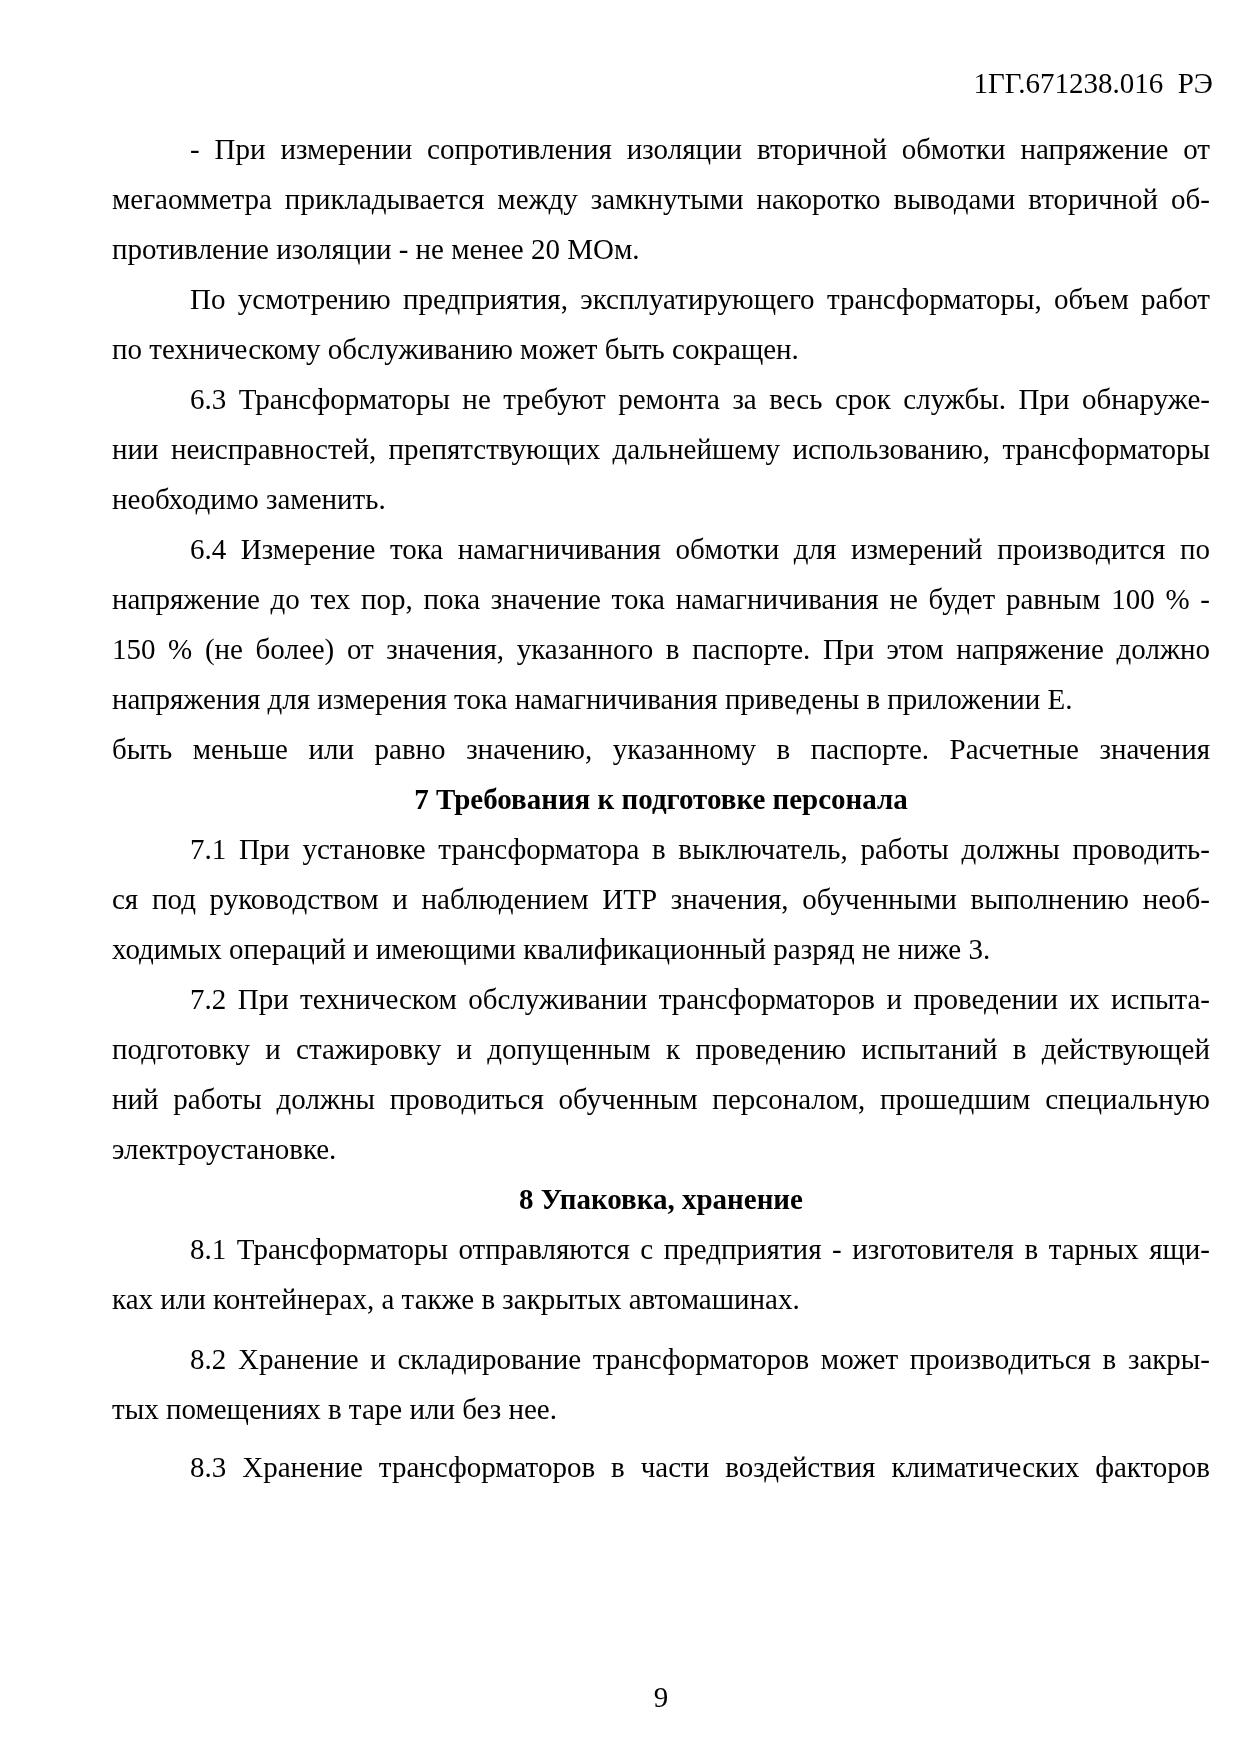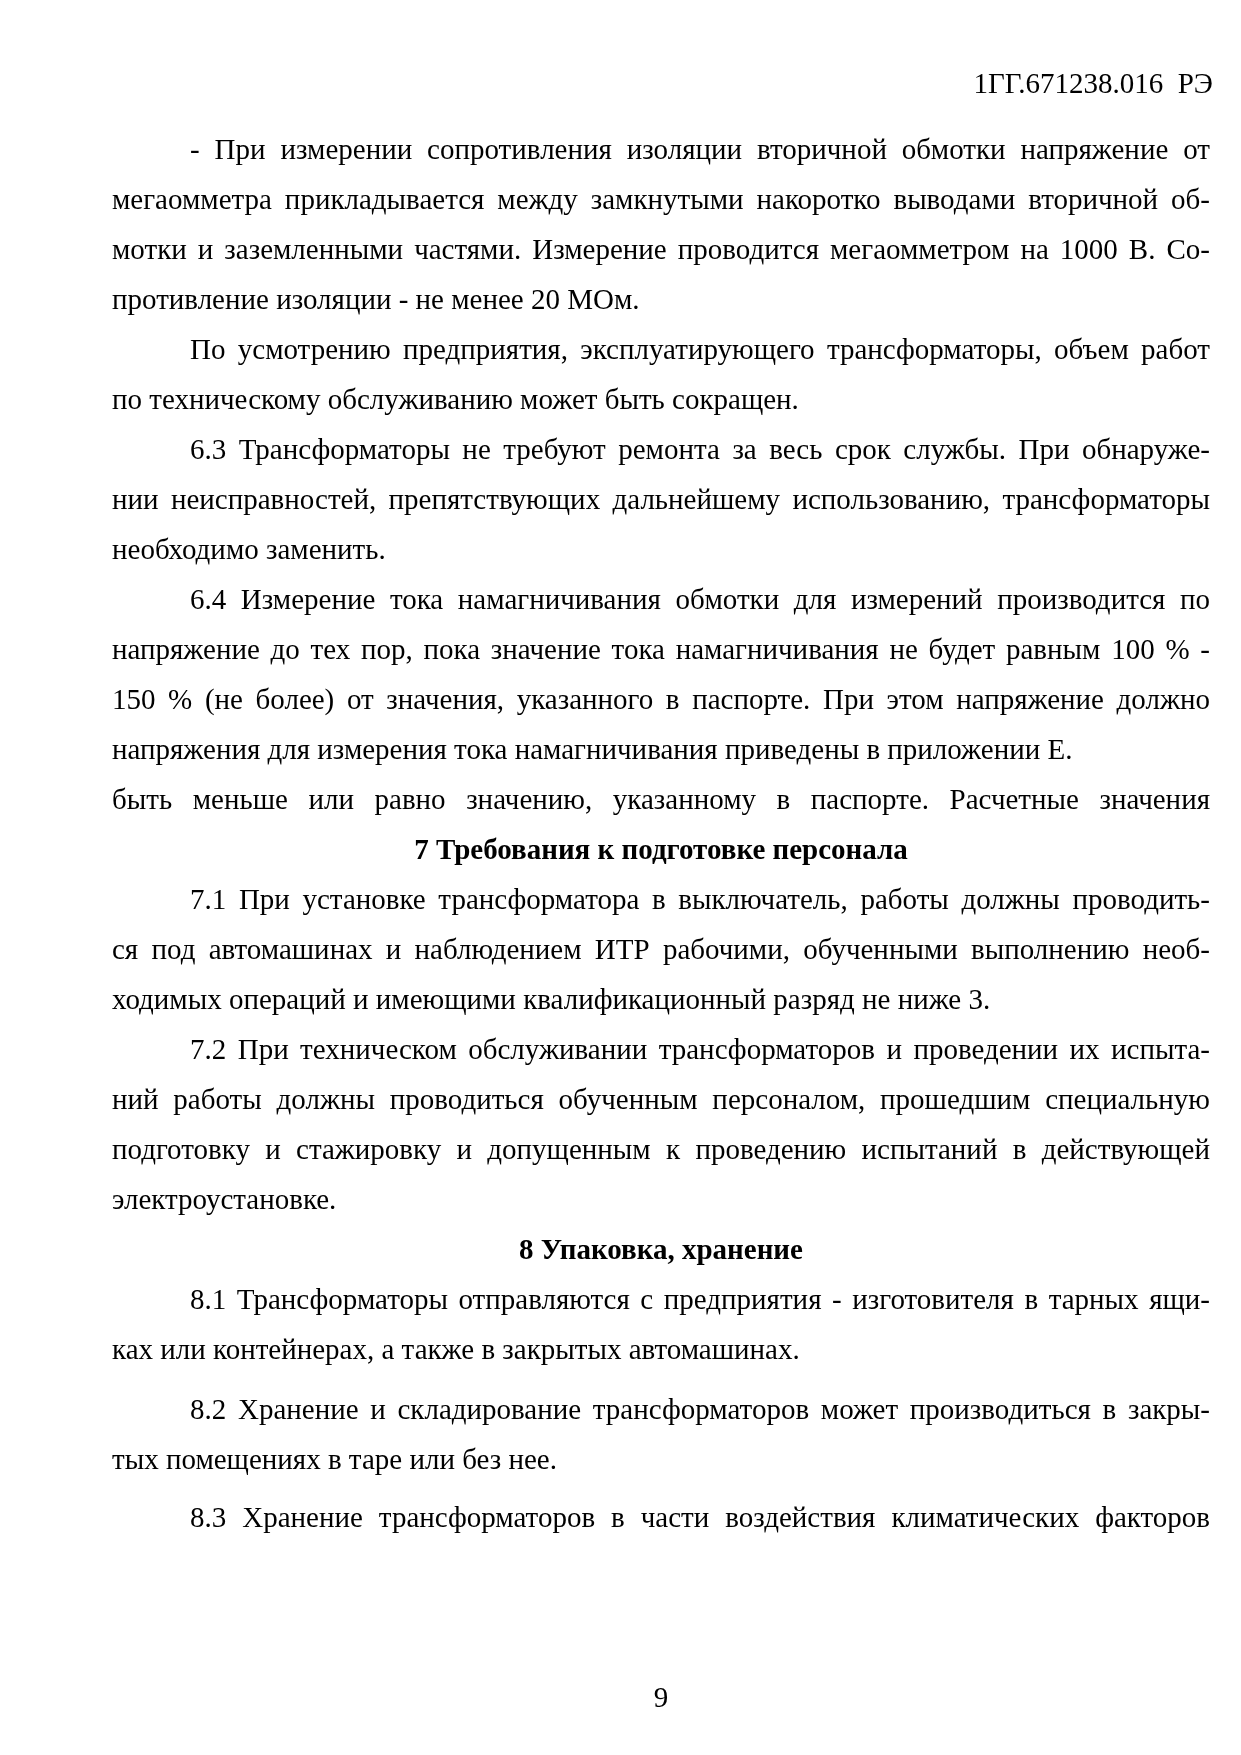--- a/index.html
+++ b/index.html
@@ -59,21 +59,20 @@
 
 <div class="page">
 
   <div class="doc-header">1ГГ.671238.016  РЭ</div>
 
   <div class="content">
 
     <div class="para">
       <div class="line indent">- При измерении сопротивления изоляции вторичной обмотки напряжение от</div>
       <div class="line">мегаомметра прикладывается между замкнутыми накоротко выводами вторичной об-</div>
-      <div class="line">мотки и заземленными частями. Измерение проводится мегаомметром на 1000 В. Со-</div>
       <div class="line end">противление изоляции - не менее 20 МОм.</div>
     </div>
 
     <div class="para">
       <div class="line indent">По усмотрению предприятия, эксплуатирующего трансформаторы, объем работ</div>
       <div class="line end">по техническому обслуживанию может быть сокращен.</div>
     </div>
 
     <div class="para">
       <div class="line indent">6.3 Трансформаторы не требуют ремонта за весь срок службы. При обнаруже-</div>
@@ -86,28 +85,28 @@
       <div class="line">напряжение до тех пор, пока значение тока намагничивания не будет равным 100 % -</div>
       <div class="line">150 % (не более) от значения, указанного в паспорте. При этом напряжение должно</div>
       <div class="line end">напряжения для измерения тока намагничивания приведены в приложении Е.</div>
       <div class="line">быть меньше или равно значению, указанному в паспорте. Расчетные значения</div>
     </div>
 
     <div class="heading">7 Требования к подготовке персонала</div>
 
     <div class="para">
       <div class="line indent">7.1 При установке трансформатора в выключатель, работы должны проводить-</div>
-      <div class="line">ся под автомашинах и наблюдением ИТР рабочими, обученными выполнению необ-</div>
+      <div class="line">ся под руководством и наблюдением ИТР значения, обученными выполнению необ-</div>
       <div class="line end">ходимых операций и имеющими квалификационный разряд не ниже 3.</div>
     </div>
 
     <div class="para">
       <div class="line indent">7.2 При техническом обслуживании трансформаторов и проведении их испыта-</div>
+      <div class="line">подготовку и стажировку и допущенным к проведению испытаний в действующей</div>
       <div class="line">ний работы должны проводиться обученным персоналом, прошедшим специальную</div>
-      <div class="line">подготовку и стажировку и допущенным к проведению испытаний в действующей</div>
       <div class="line end">электроустановке.</div>
     </div>
 
     <div class="heading">8 Упаковка, хранение</div>
 
     <div class="para">
       <div class="line indent">8.1 Трансформаторы отправляются с предприятия - изготовителя в тарных ящи-</div>
       <div class="line end">ках или контейнерах, а также в закрытых автомашинах.</div>
     </div>
 

